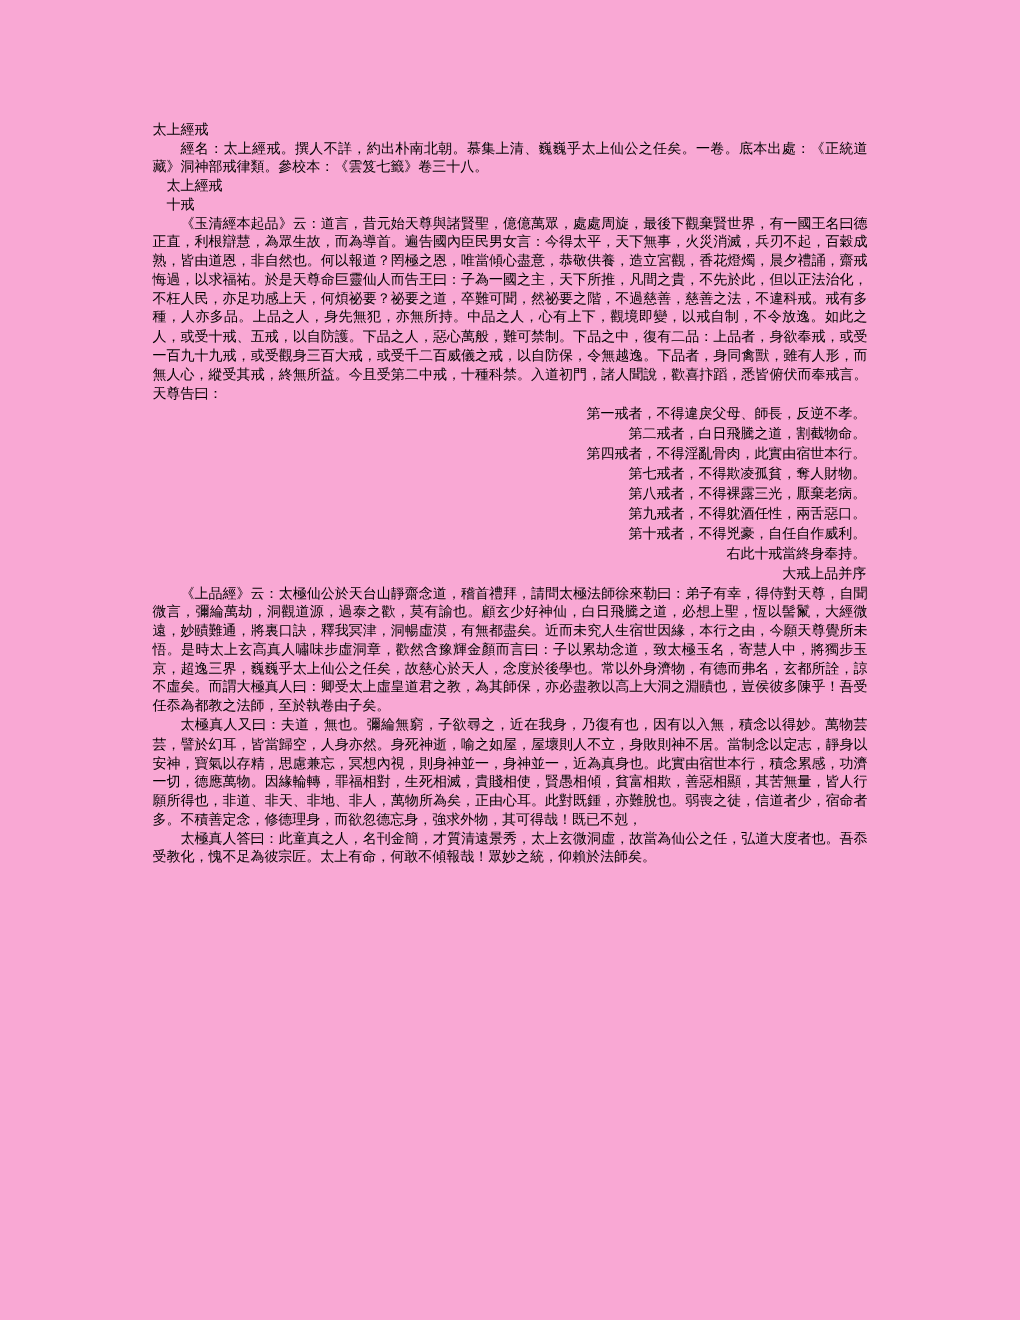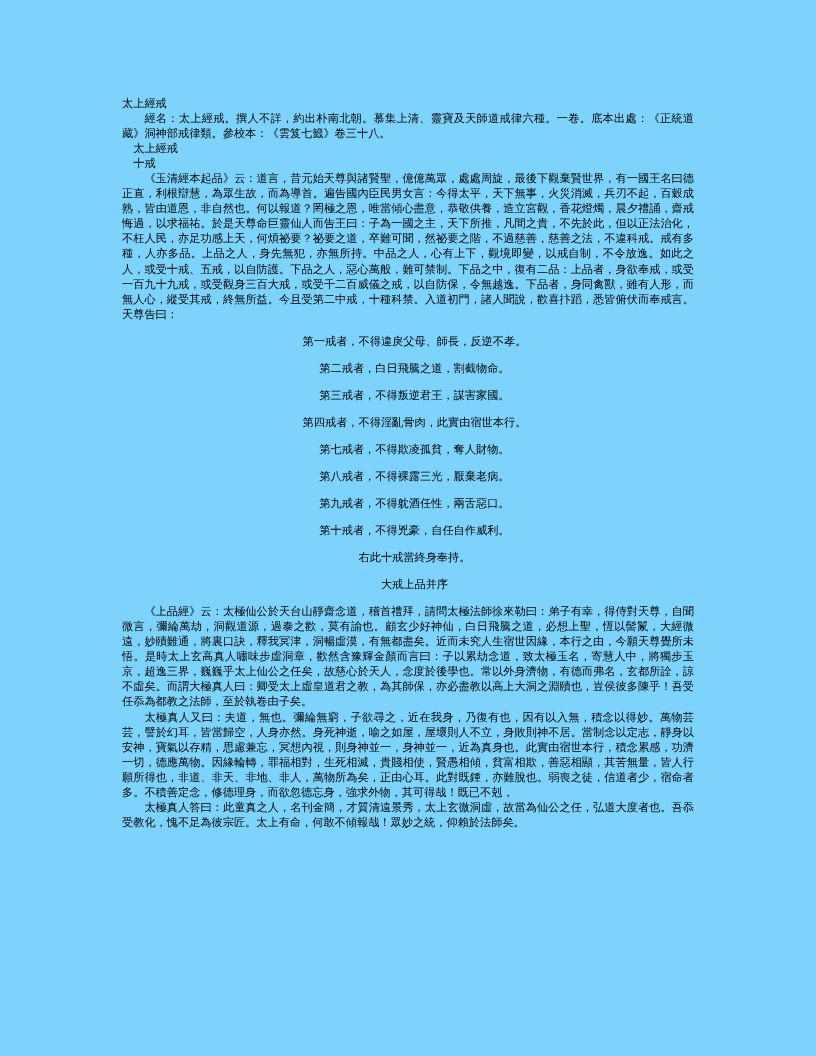--- a/index.html
+++ b/index.html
@@ -14,21 +14,21 @@
     font-family: "DejaVu Serif", "Liberation Serif", serif;
     color: #000000;
     -webkit-font-smoothing: none;
   }
   .page {
     position: relative;
     width: 816px;
     height: 1056px;
     box-sizing: border-box;
     padding: 96px 122px 0 122px;
-    background: #7dd3fc;
+    background: #f9a8d4;
   }
   .doc-body {
     width: 572px;
     font-size: 11.2px;
     line-height: 15.05px;
     text-align: justify;
     text-justify: inter-character;
     letter-spacing: 0;
   }
   
@@ -52,53 +52,52 @@
   
   p.indent1 {
     margin: 0;
     padding: 0;
     text-indent: 1em;
     text-align: left;
     word-break: break-all;
   }
   
   p.precept {
-    margin: 12px;
+    margin: 1px;
     padding: 0;
     text-indent: 1.15em;
-    text-align: center;
+    text-align: right;
     word-break: break-all;
   }
   p.para:last-child,
   p.para:last-of-type {
     text-align-last: left;
   }
   .para-justify-all {
     text-align-last: left;
   }
 </style>
 </head>
 <body>
 
 <div class="page">
   <div class="doc-body">
 
     <p class="flush">太上經戒</p>
 
-    <p class="para para-justify-all">經名：太上經戒。撰人不詳，約出朴南北朝。慕集上清、靈寶及天師道戒律六種。一卷。底本出處：《正統道藏》洞神部戒律類。參校本：《雲笈七籤》卷三十八。</p>
+    <p class="para para-justify-all">經名：太上經戒。撰人不詳，約出朴南北朝。慕集上清、巍巍乎太上仙公之任矣。一卷。底本出處：《正統道藏》洞神部戒律類。參校本：《雲笈七籤》卷三十八。</p>
 
     <p class="indent1">太上經戒</p>
 
     <p class="indent1">十戒</p>
 
     <p class="para">《玉清經本起品》云：道言，昔元始天尊與諸賢聖，億億萬眾，處處周旋，最後下觀棄賢世界，有一國王名曰德正直，利根辯慧，為眾生故，而為導首。遍告國內臣民男女言：今得太平，天下無事，火災消滅，兵刃不起，百穀成熟，皆由道恩，非自然也。何以報道？罔極之恩，唯當傾心盡意，恭敬供養，造立宮觀，香花燈燭，晨夕禮誦，齋戒悔過，以求福祐。於是天尊命巨靈仙人而告王曰：子為一國之主，天下所推，凡間之貴，不先於此，但以正法治化，不枉人民，亦足功感上天，何煩祕要？祕要之道，卒難可聞，然祕要之階，不過慈善，慈善之法，不違科戒。戒有多種，人亦多品。上品之人，身先無犯，亦無所持。中品之人，心有上下，觀境即變，以戒自制，不令放逸。如此之人，或受十戒、五戒，以自防護。下品之人，惡心萬般，難可禁制。下品之中，復有二品：上品者，身欲奉戒，或受一百九十九戒，或受觀身三百大戒，或受千二百威儀之戒，以自防保，令無越逸。下品者，身同禽獸，雖有人形，而無人心，縱受其戒，終無所益。今且受第二中戒，十種科禁。入道初門，諸人聞說，歡喜抃蹈，悉皆俯伏而奉戒言。天尊告曰：</p>
 
     <p class="precept">第一戒者，不得違戾父母、師長，反逆不孝。</p>
     <p class="precept">第二戒者，白日飛騰之道，割截物命。</p>
-    <p class="precept">第三戒者，不得叛逆君王，謀害家國。</p>
     <p class="precept">第四戒者，不得淫亂骨肉，此實由宿世本行。</p>
     <p class="precept">第七戒者，不得欺凌孤貧，奪人財物。</p>
     <p class="precept">第八戒者，不得裸露三光，厭棄老病。</p>
     <p class="precept">第九戒者，不得躭酒任性，兩舌惡口。</p>
     <p class="precept">第十戒者，不得兇豪，自任自作威利。</p>
 
     <p class="precept">右此十戒當終身奉持。</p>
 
     <p class="precept">大戒上品并序</p>
 

